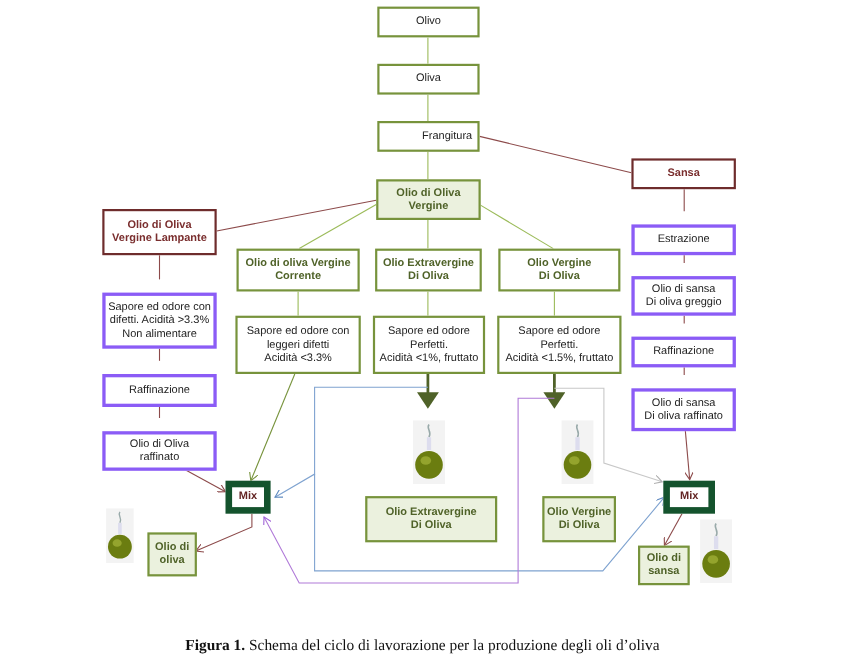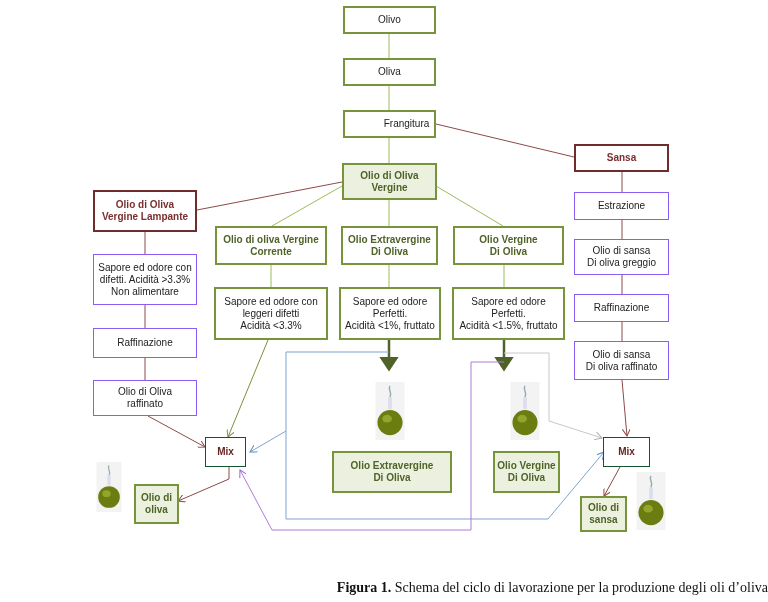--- a/index.html
+++ b/index.html
@@ -2,25 +2,25 @@
 <html><head>
 <meta charset="utf-8">
 <style>
   html, body { margin:0; padding:0; background:#ffffff; }
   body { width:768px; height:602px; position:relative; overflow:hidden; font-family:"Liberation Sans", sans-serif; }
   #diagram { position:absolute; left:0; top:0; width:676px; height:602px; }
   .box { position:absolute; box-sizing:border-box; display:flex; align-items:center; justify-content:center; text-align:center; font-size:10px; line-height:12px; color:#222; background:#fff; white-space:pre-line; }
   .g  { border:2px solid #77933c; }
   .gf { border:2px solid #77933c; background:#ebf1de; color:#4f6228; font-weight:bold; }
   .gb { border:2px solid #77933c; color:#4f6228; font-weight:bold; }
-  .r  { border:1px solid #8b5cf6; }
+  .r  { border:3px solid #8b5cf6;margin-top:12px; }
   .rb { border:2px solid #6e2c2c; color:#7a2e2e; font-weight:bold; }
-  .mix { border:1px solid #14532d; color:#632423; font-weight:bold; font-size:10px; }
+  .mix { border:6px solid #14532d; color:#632423; font-weight:bold; font-size:10px; }
   .bottle { position:absolute; width:30px; height:50px; }
-  .caption { position:absolute; left:0; width:768px; top:580px; text-align:right; font-family:"Liberation Serif", serif; font-size:14px; color:#111; }
+  .caption { position:absolute; left:0; width:768px; top:580px; text-align:center; font-family:"Liberation Serif", serif; font-size:14px; color:#111; }
   .caption b { font-weight:bold; }
   svg line, svg polyline { fill:none; }
 </style>
 </head>
 <body>
 
 <div id="diagram">
   <svg width="768" height="602" style="position:absolute;left:0;top:0">
     <defs>
       <marker id="arr-r" markerWidth="8" markerHeight="8" refX="7" refY="4" orient="auto">

